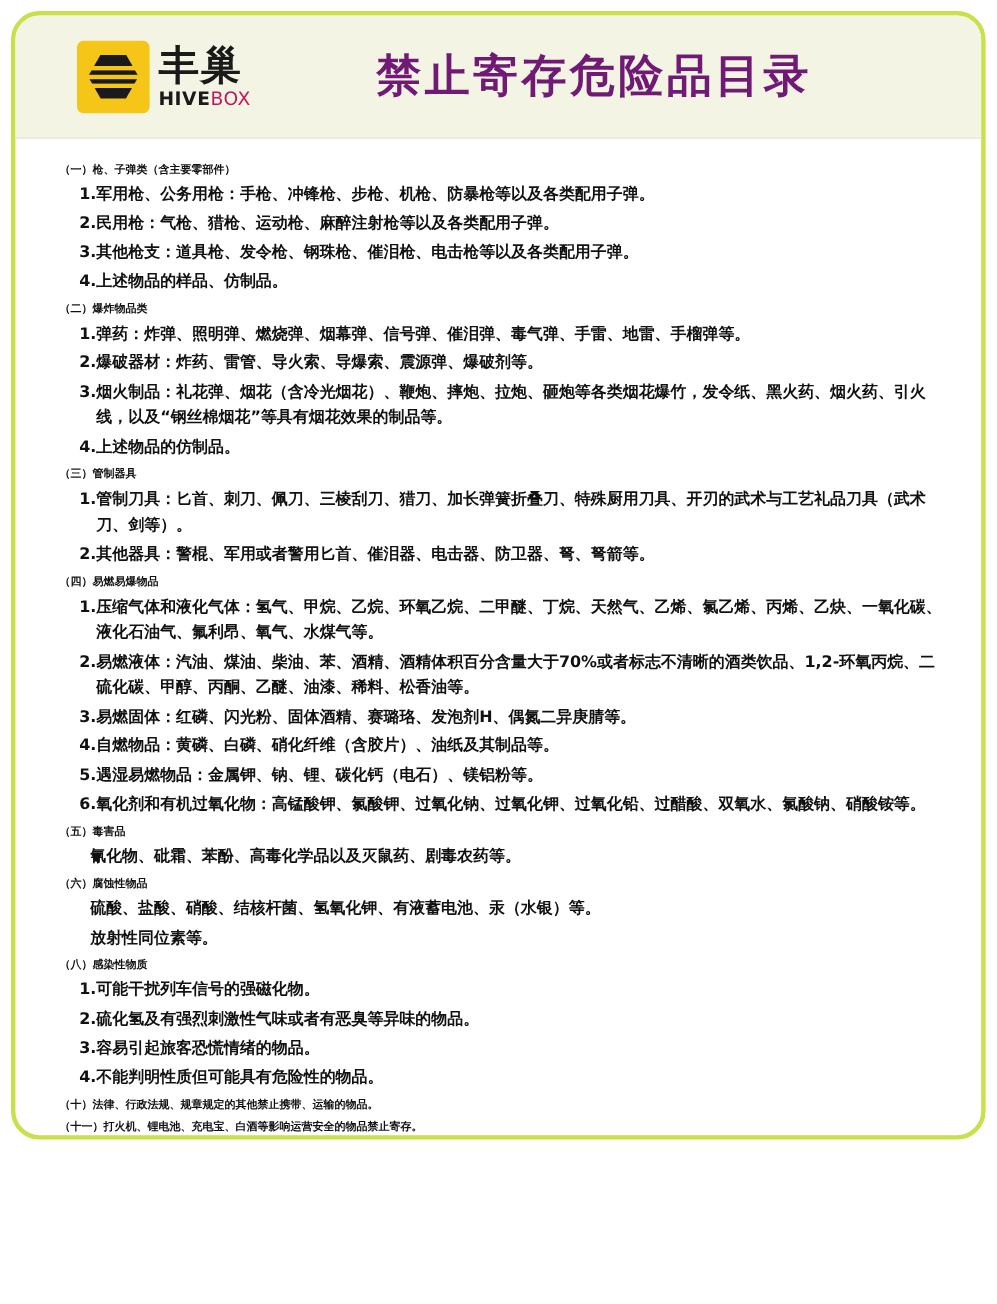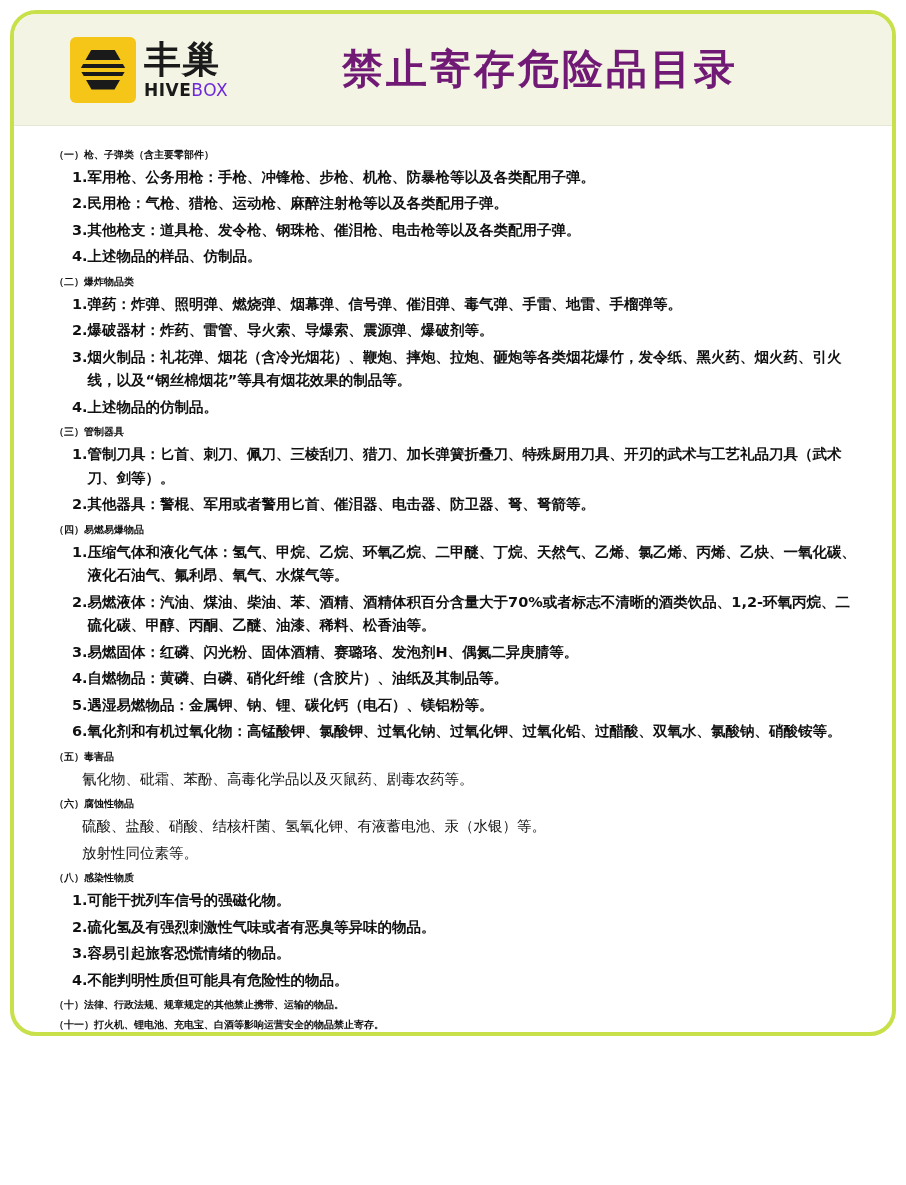--- a/index.html
+++ b/index.html
@@ -76,21 +76,21 @@
     letter-spacing: 1px;
     font-family: "DejaVu Sans", "Liberation Sans", sans-serif;
   }
   .logo-en {
     font-size: 17px;
     font-weight: bold;
     letter-spacing: 0.5px;
     margin-top: 4px;
     color: #1a1a1a;
   }
-  .logo-en .box { color: #6d28d9; font-weight: normal; }
+  .logo-en .box { color: #be185d; font-weight: normal; }
   .title {
     flex: 1;
     text-align: center;
     font-size: 41px;
     font-weight: bold;
     color: #701a75;
     letter-spacing: 3px;
     padding-right: 40px;
   }
   .body {
@@ -106,21 +106,21 @@
   .item {
     font-size: 14.5px;
     font-weight: bold;
     line-height: 1.62;
     margin: 3px 0 3px 0;
     padding-left: 30px;
     text-indent: -0px;
   }
   .plain {
     font-size: 14.5px;
-    font-weight: normal;
+    font-weight: bold;
     line-height: 1.62;
     margin: 3px 0;
     padding-left: 40px;
   }
   .row {
     display: flex;
     align-items: flex-start;
   }
   .row .lead {
     flex: none;

